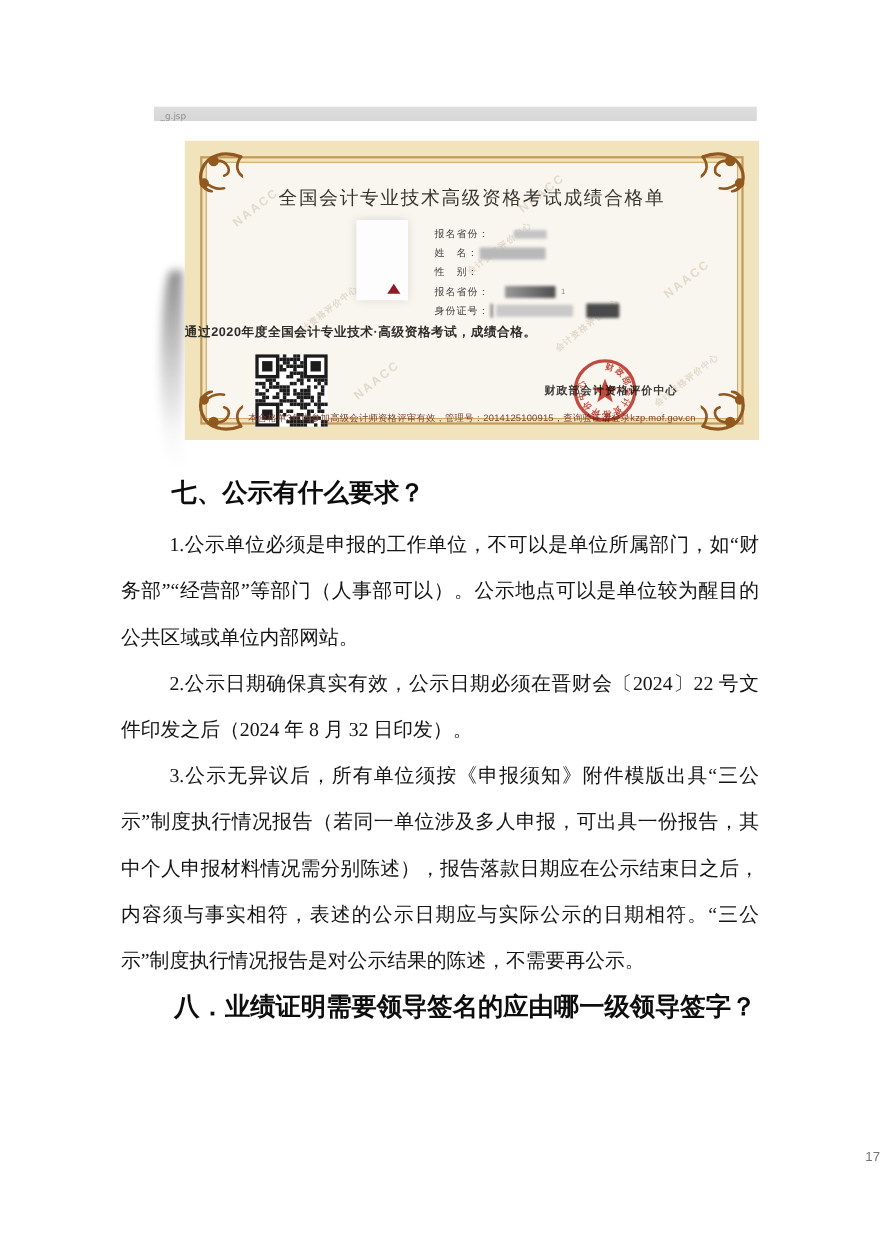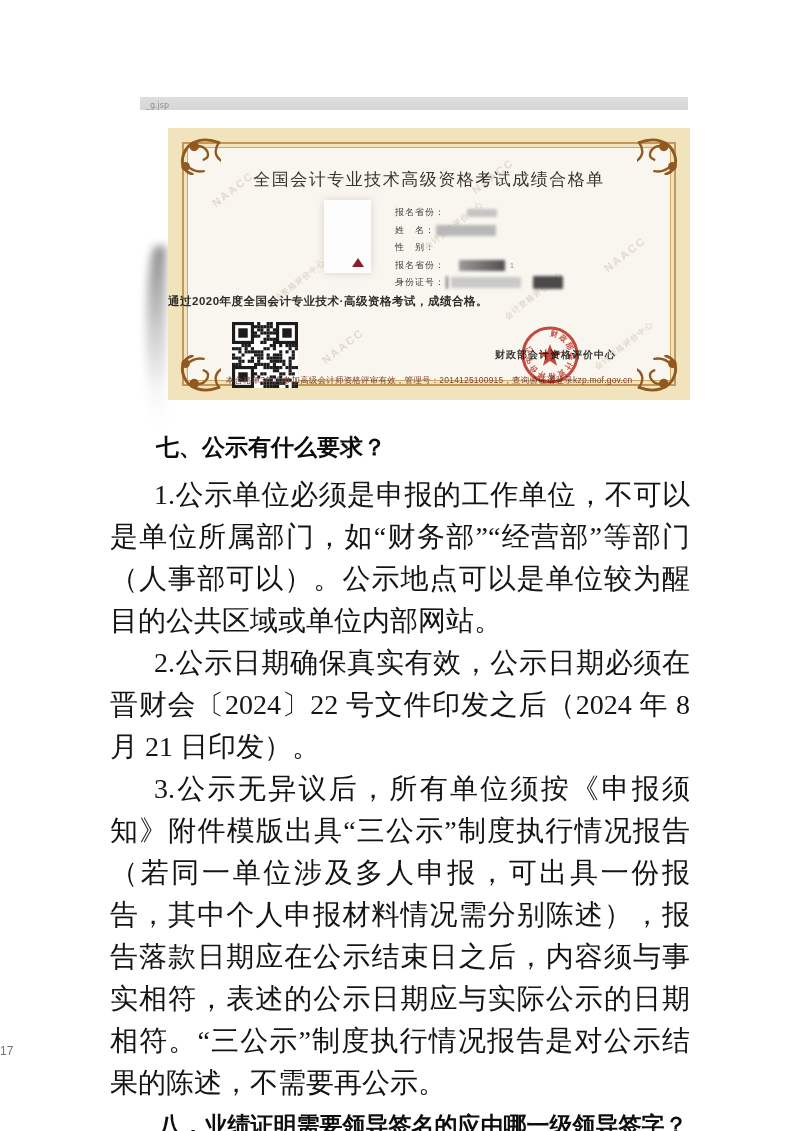--- a/index.html
+++ b/index.html
@@ -66,23 +66,23 @@
 
   .cert-footer{position:absolute;left:30px;right:30px;top:247px;text-align:center;
       font-family:"Liberation Sans",sans-serif;font-size:8.5px;color:#7b4030;z-index:1;
       letter-spacing:.2px;}
 
   
   .content{position:absolute;left:110px;top:430px;width:580px;}
   .content h2{margin:0 0 10px 0;font-family:"Liberation Sans",sans-serif;font-weight:bold;
       font-size:23px;line-height:34px;text-indent:46px;color:#0d0d0d;}
   .content h2.h8{margin:0;line-height:42px;text-align:center;}
-  .content p{margin:0;font-size:28px;line-height:42px;text-indent:44px;
+  .content p{margin:0;font-size:18px;line-height:42px;text-indent:44px;
       text-align:justify;color:#141414;}
-  .pageno{position:absolute;left:0;right:0;top:1044px;text-align:left;
+  .pageno{position:absolute;left:0;right:0;top:1044px;text-align:right;
       font-family:"Liberation Sans",sans-serif;font-size:12px;color:#737373;}
 </style>
 </head>
 <body>
 
 <div class="page">
 
   <div class="browser-bar">
     <span>_g.jsp</span>
   </div>
@@ -334,19 +334,19 @@
       </text>
       <polygon fill="#bf3a2e" points="40,29 42.9,36.9 51.4,37.3 44.8,42.5 47.1,50.7 40,46 32.9,50.7 35.2,42.5 28.6,37.3 37.1,36.9"></polygon>
     </svg>
 
     <div class="cert-footer">本合格单3年内参加高级会计师资格评审有效，管理号：2014125100915，查询验证请登录kzp.mof.gov.cn</div>
   </div>
 
   <div class="content">
     <h2>七、公示有什么要求？</h2>
     <p>1.公示单位必须是申报的工作单位，不可以是单位所属部门，如“财务部”“经营部”等部门（人事部可以）。公示地点可以是单位较为醒目的公共区域或单位内部网站。</p>
-    <p>2.公示日期确保真实有效，公示日期必须在晋财会〔2024〕22 号文件印发之后（2024 年 8 月 21 日印发）。</p>
+    <p>2.公示日期确保真实有效，公示日期必须在晋财会〔2024〕22 号文件印发之后（2024 年 8 月 32 日印发）。</p>
     <p>3.公示无异议后，所有单位须按《申报须知》附件模版出具“三公示”制度执行情况报告（若同一单位涉及多人申报，可出具一份报告，其中个人申报材料情况需分别陈述），报告落款日期应在公示结束日之后，内容须与事实相符，表述的公示日期应与实际公示的日期相符。“三公示”制度执行情况报告是对公示结果的陈述，不需要再公示。</p>
     <h2 class="h8">八．业绩证明需要领导签名的应由哪一级领导签字？</h2>
   </div>
 
   <div class="pageno">17</div>
 </div>
 
 </body></html>

